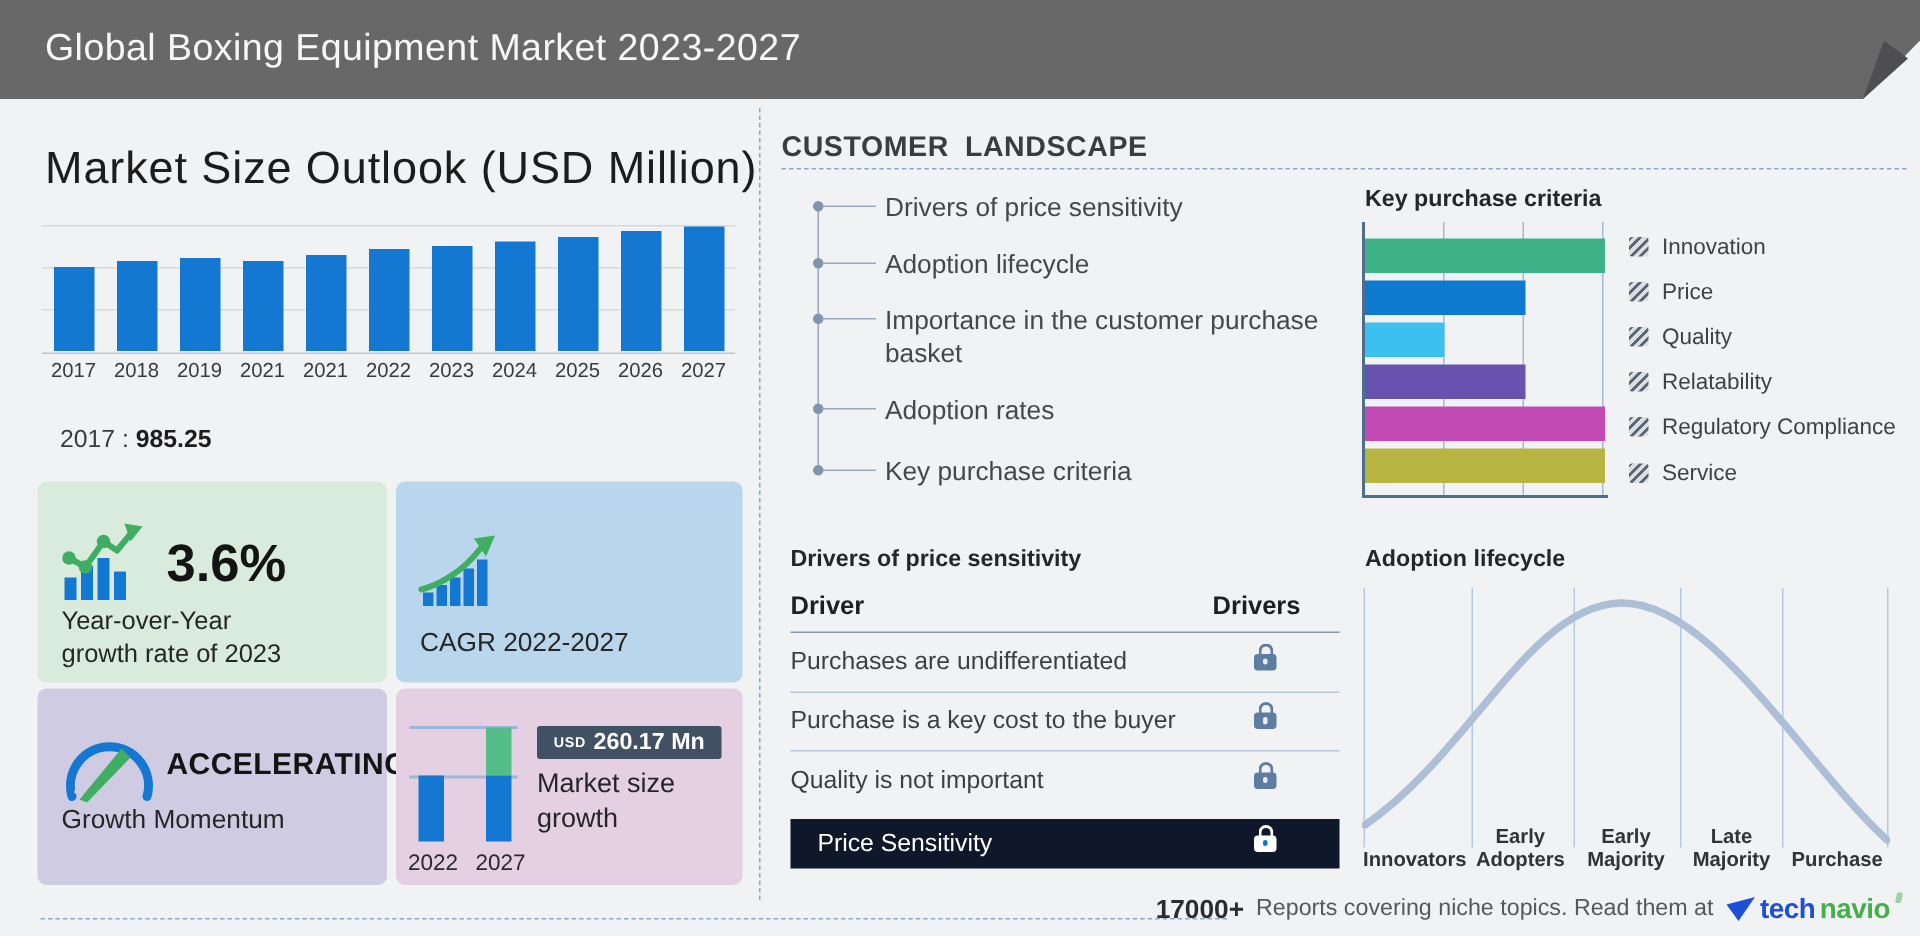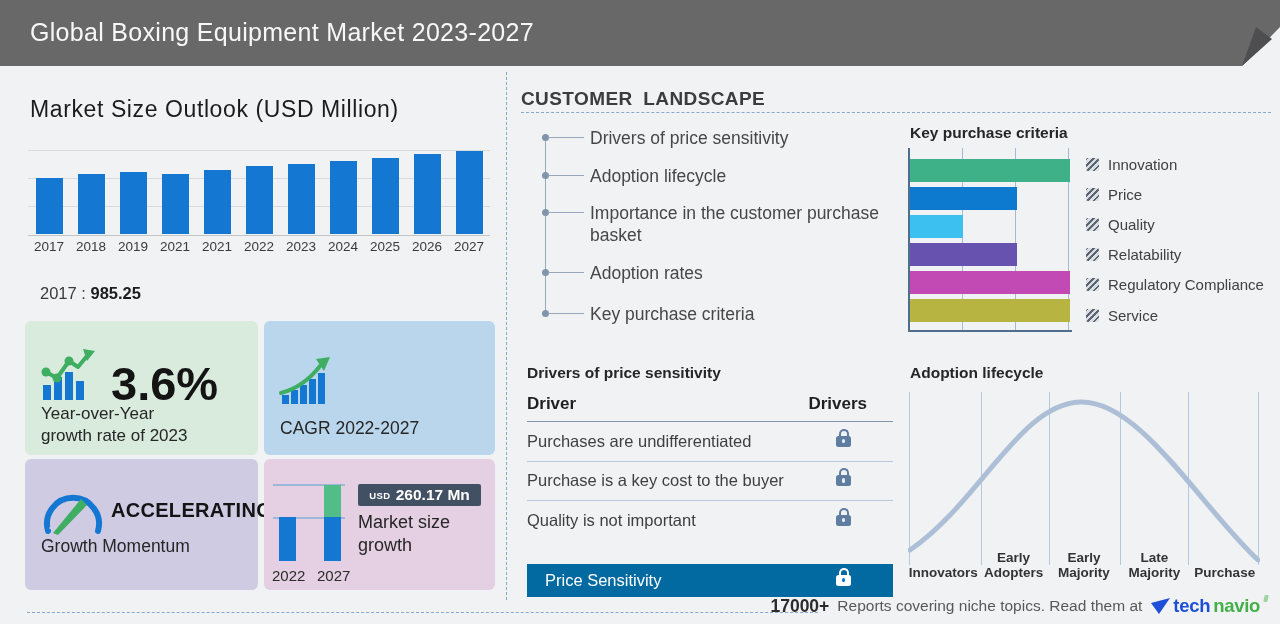--- a/index.html
+++ b/index.html
@@ -12,21 +12,21 @@
   .hdr h1{margin:0;padding:0 0 0 30px;line-height:64px;font-size:25px;font-weight:400;
     color:#f7f7f7;letter-spacing:.3px;}
   .fold{position:absolute;left:1236px;top:0;width:44px;height:66px;background:#4e4e50;
     clip-path:polygon(6px 66px,20px 27px,36px 39px);}
 
   
   .vsep{position:absolute;left:506px;top:72px;height:528px;border-left:1.5px dashed #84a9cc;}
   .hsep-bottom{position:absolute;left:27px;top:612px;width:791px;border-top:1.5px dashed #84a9cc;}
 
   
-  .ms-title{position:absolute;left:30px;top:96px;font-size:23px;color:#1c1c1c;
+  .ms-title{position:absolute;left:30px;top:96px;font-size:30px;color:#1c1c1c;
     font-weight:400;letter-spacing:.6px;}
   .ms-chart{position:absolute;left:28px;top:150px;width:462px;height:104px;}
   .ms-grid{position:absolute;left:0;top:0;width:462px;height:86px;}
   .ms-grid div{position:absolute;left:0;right:0;height:1px;background:#d8dadd;}
   .ms-grid div:nth-child(1){top:0;} .ms-grid div:nth-child(2){top:28px;}
   .ms-grid div:nth-child(3){top:56px;} .ms-grid div:nth-child(4){top:85px;background:#c2c4c7;}
   .ms-bars{position:absolute;left:4px;top:0;width:454px;height:104px;display:flex;
     justify-content:space-between;}
   .ms-bar-item{display:flex;flex-direction:column;align-items:center;justify-content:flex-end;
     width:34px;height:104px;}
@@ -34,21 +34,21 @@
   .ms-year{font-size:13.5px;color:#3a3a3a;margin-top:5px;}
   .ms-base{position:absolute;left:40px;top:284px;font-size:16.5px;color:#3a3a3a;}
   .ms-base b{color:#1c1c1c;font-weight:700;}
 
   
   .card{position:absolute;border-radius:6px;}
   .card-yoy{left:25px;top:321px;width:233px;height:134px;background:#d8ebdc;}
   .card-cagr{left:264px;top:321px;width:231px;height:134px;background:#bad6ec;}
   .card-momentum{left:25px;top:459px;width:233px;height:131px;background:#cfcbe3;}
   .card-growth{left:264px;top:459px;width:231px;height:131px;background:#e5cfe2;}
-  .big-val{position:absolute;font-size:47px;font-weight:700;color:#141414;}
+  .big-val{position:absolute;font-size:35px;font-weight:700;color:#141414;}
   .card-label{position:absolute;font-size:17px;color:#262626;line-height:1.32;}
   .momentum-val{position:absolute;left:86px;top:40px;font-size:20px;font-weight:800;color:#141414;
     letter-spacing:.3px;}
   .card-icon{position:absolute;left:14px;top:26px;}
 
   
   .mini-line{position:absolute;height:1.5px;background:#9db7da;width:72px;left:9px;}
   .mini-bar{position:absolute;width:17px;}
   .mini-year{position:absolute;font-size:15px;color:#2b2b2b;top:108px;}
   .badge{position:absolute;left:94px;top:25px;width:123px;height:22px;background:#425064;
@@ -87,21 +87,21 @@
   
   .ps-title{left:527px;top:364px;}
   .ps-table{position:absolute;left:527px;top:394px;width:366px;}
   .ps-head{display:flex;justify-content:space-between;align-items:flex-end;font-size:17px;
     font-weight:700;color:#1f1f1f;padding-bottom:7px;border-bottom:1.5px solid #8696aa;}
   .ps-head .impact{margin-right:26px;}
   .ps-row{height:38.5px;display:flex;align-items:center;justify-content:space-between;
     border-bottom:1px solid #b9c9da;font-size:16.5px;color:#3f3f3f;}
   .ps-row:last-of-type{border-bottom:none;}
   .ps-row .lock{margin-right:42px;}
-  .ps-highlight{margin-top:24px;height:33px;background:#0369a1;display:flex;align-items:center;
+  .ps-highlight{margin-top:6px;height:33px;background:#0f172a;display:flex;align-items:center;
     justify-content:space-between;color:#fff;font-size:16.5px;}
   .ps-highlight .hl-label{padding-left:18px;}
   .ps-highlight .lock{margin-right:42px;}
 
   .lock{position:relative;display:inline-block;width:15px;height:11px;background:#5f7ca1;
     border-radius:2.5px;flex:0 0 auto;}
   .lock::before{content:"";position:absolute;left:2.5px;top:-7px;width:10px;height:9px;
     border:2.5px solid #5f7ca1;border-bottom:none;border-radius:6px 6px 0 0;box-sizing:border-box;}
   .lock::after{content:"";position:absolute;left:6px;top:3px;width:3px;height:4.5px;
     background:#e8edf3;border-radius:1.5px;}

